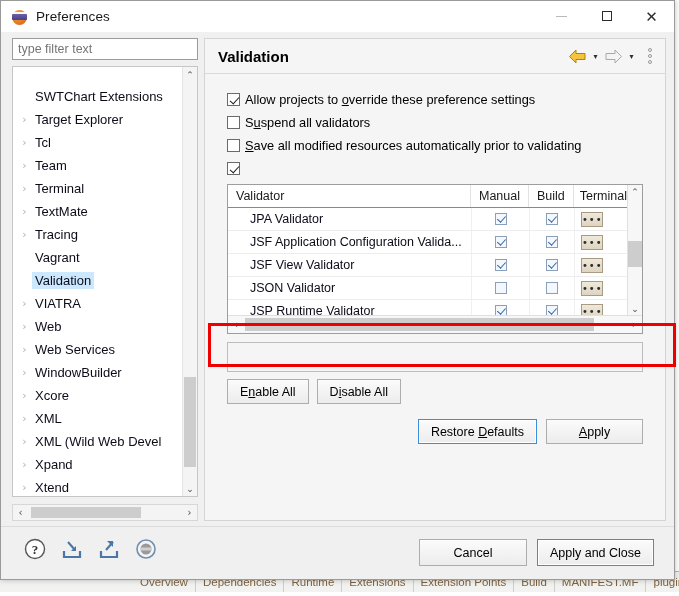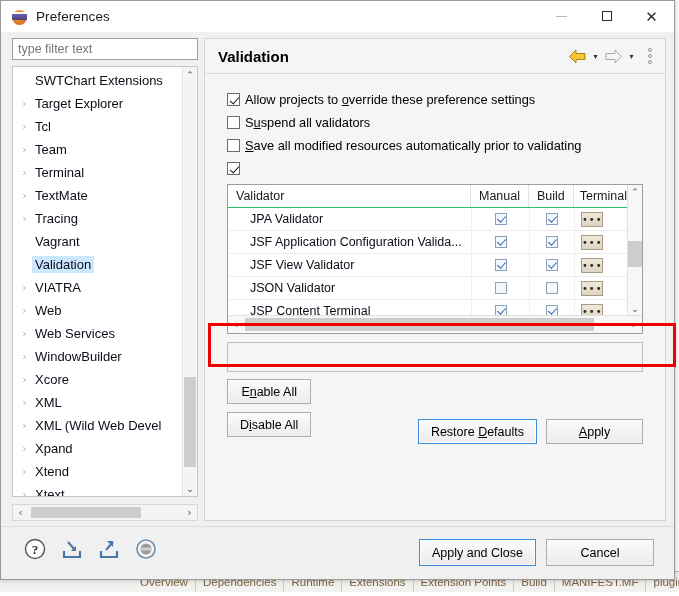--- a/index.html
+++ b/index.html
@@ -103,21 +103,21 @@
     font-family: "Liberation Sans", sans-serif;
   }
   #tree-wrap {
     position: absolute; left: 0; top: 28px; right: 0; bottom: 24px;
     border: 1px solid #c6c6c6; background: #ffffff;
     box-sizing: border-box;
     overflow: hidden;
   }
   #tree-list {
     position: absolute; left: 0; top: 0; right: 14px; bottom: 0;
-    padding-top: 2px;
+    padding-top: 18px;
   }
   .tree-item {
     height: 23px; display: flex; align-items: center;
     font-size: 13px; color: #0c0c19;
     padding-left: 4px; white-space: nowrap;
   }
   .tree-item .arrow {
     width: 15px; flex: none;
     color: #b0b0b0; font-size: 11px; text-align: center;
     font-family: "DejaVu Sans", sans-serif;
@@ -299,21 +299,21 @@
     background: #cdcdcd;
   }
 
   
   #info-box {
     position: absolute; left: 22px; right: 22px; top: 268px; height: 30px;
     border: 1px solid #bdbdbd; background: #f5f5f5; box-sizing: border-box;
   }
   #ed-buttons {
     position: absolute; left: 22px; top: 305px;
-    display: flex; gap: 8px; flex-direction: column;
+    display: flex; gap: 8px;
   }
   .btn {
     min-width: 70px; height: 25px;
     background: linear-gradient(#fbfbfb, #ececec);
     border: 1px solid #adadad; box-sizing: border-box;
     font-size: 12.5px; color: #000;
     display: flex; align-items: center; justify-content: center;
     padding: 0 12px;
     font-family: "Liberation Sans", sans-serif;
   }
@@ -575,21 +575,21 @@
                     <span class="tcb"></span>
                   </div>
                   <div class="rcell c-build">
                     <span class="tcb"></span>
                   </div>
                   <div class="rcell c-setting">
                     <span class="dots-btn">•••</span>
                   </div>
                 </div>
                 <div class="vrow">
-                  <div class="rcell c-name">JSP Content Terminal</div>
+                  <div class="rcell c-name">JSP Runtime Validator</div>
                   <div class="rcell c-manual">
                     <span class="tcb on"></span>
                   </div>
                   <div class="rcell c-build">
                     <span class="tcb on"></span>
                   </div>
                   <div class="rcell c-setting">
                     <span class="dots-btn">•••</span>
                   </div>
                 </div>
@@ -658,18 +658,18 @@
       </div>
       <div class="ficon">
         <svg width="24" height="24" viewBox="0 0 24 24">
           <circle cx="12" cy="12" r="9" fill="#f4f4f4" stroke="#6f8fb0" stroke-width="1.6"></circle>
           <circle cx="12" cy="12" r="5.5" fill="#9a9a9a"></circle>
           <rect x="6.5" y="10.5" width="11" height="3" fill="#cfcfcf"></rect>
         </svg>
       </div>
     </div>
     <div id="footer-buttons">
+      <div class="btn">Cancel</div>
       <div class="btn focused">Apply and Close</div>
-      <div class="btn">Cancel</div>
     </div>
   </div>
 
 </div>
 
 </body></html>

